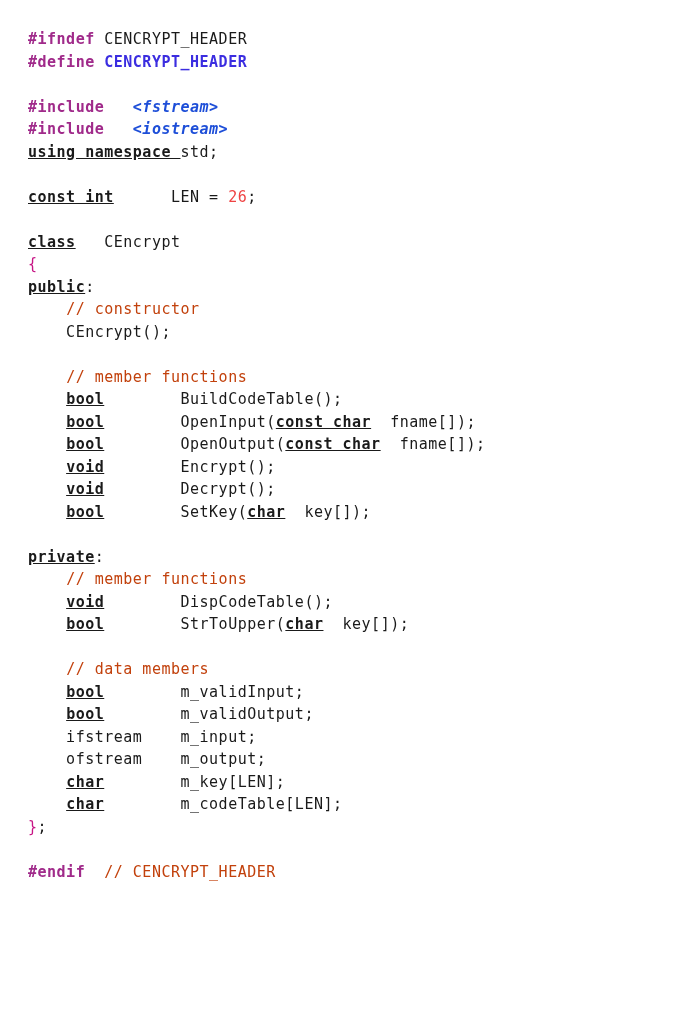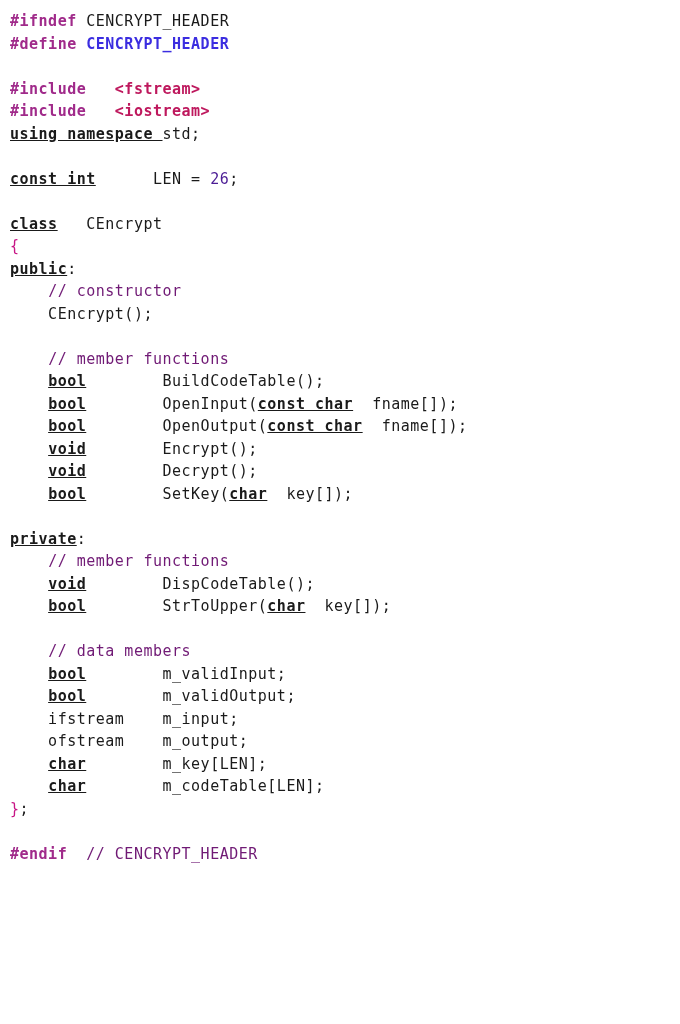--- a/index.html
+++ b/index.html
@@ -7,28 +7,28 @@
     padding: 10px;
     background: #ffffff;
     font-family: "SF Mono", "Monaco", "Consolas", "DejaVu Sans Mono", monospace;
     font-size: 15px;
     line-height: 1.5;
     letter-spacing: 0.5px;
     font-weight: 500;
     color: #1a1a1a;
   }
   pre {
-    margin: 0;
+    margin: 18px;
     white-space: pre;
   }
   .directive { color: #a02a8a; font-weight: bold; }
   .macro { color: #3b2de0; font-weight: bold; }
-  .include { color: #be185d; font-weight: bold; }
+  .include { color: #1d4ed8; font-weight: bold; font-style: italic; }
   .keyword { color: #1a1a1a; font-weight: bold; text-decoration: underline; }
-  .comment { color: #701a75; }
-  .number { color: #4c1d95; }
+  .comment { color: #c2410c; }
+  .number { color: #ef4444; }
   .brace { color: #c71585; }
   .normal { color: #1a1a1a; }
 </style>
 </head>
 <body>
 
 <pre id="code"><div><span class="directive">#ifndef </span><span class="normal">CENCRYPT_HEADER</span></div><div><span class="directive">#define </span><span class="macro">CENCRYPT_HEADER</span></div><div>&nbsp;</div><div><span class="directive">#include   </span><span class="include">&lt;fstream&gt;</span></div><div><span class="directive">#include   </span><span class="include">&lt;iostream&gt;</span></div><div><span class="keyword">using namespace </span><span class="normal">std;</span></div><div>&nbsp;</div><div><span class="keyword">const int</span><span class="normal">      LEN = </span><span class="number">26</span><span class="normal">;</span></div><div>&nbsp;</div><div><span class="keyword">class</span><span class="normal">   CEncrypt</span></div><div><span class="brace">{</span></div><div><span class="keyword">public</span><span class="normal">:</span></div><div><span class="normal">    </span><span class="comment">// constructor</span></div><div><span class="normal">    CEncrypt();</span></div><div>&nbsp;</div><div><span class="normal">    </span><span class="comment">// member functions</span></div><div><span class="normal">    </span><span class="keyword">bool</span><span class="normal">        BuildCodeTable();</span></div><div><span class="normal">    </span><span class="keyword">bool</span><span class="normal">        OpenInput(</span><span class="keyword">const char</span><span class="normal">  fname[]);</span></div><div><span class="normal">    </span><span class="keyword">bool</span><span class="normal">        OpenOutput(</span><span class="keyword">const char</span><span class="normal">  fname[]);</span></div><div><span class="normal">    </span><span class="keyword">void</span><span class="normal">        Encrypt();</span></div><div><span class="normal">    </span><span class="keyword">void</span><span class="normal">        Decrypt();</span></div><div><span class="normal">    </span><span class="keyword">bool</span><span class="normal">        SetKey(</span><span class="keyword">char</span><span class="normal">  key[]);</span></div><div>&nbsp;</div><div><span class="keyword">private</span><span class="normal">:</span></div><div><span class="normal">    </span><span class="comment">// member functions</span></div><div><span class="normal">    </span><span class="keyword">void</span><span class="normal">        DispCodeTable();</span></div><div><span class="normal">    </span><span class="keyword">bool</span><span class="normal">        StrToUpper(</span><span class="keyword">char</span><span class="normal">  key[]);</span></div><div>&nbsp;</div><div><span class="normal">    </span><span class="comment">// data members</span></div><div><span class="normal">    </span><span class="keyword">bool</span><span class="normal">        m_validInput;</span></div><div><span class="normal">    </span><span class="keyword">bool</span><span class="normal">        m_validOutput;</span></div><div><span class="normal">    ifstream    m_input;</span></div><div><span class="normal">    ofstream    m_output;</span></div><div><span class="normal">    </span><span class="keyword">char</span><span class="normal">        m_key[LEN];</span></div><div><span class="normal">    </span><span class="keyword">char</span><span class="normal">        m_codeTable[LEN];</span></div><div><span class="brace">}</span><span class="normal">;</span></div><div>&nbsp;</div><div><span class="directive">#endif</span><span class="normal">  </span><span class="comment">// CENCRYPT_HEADER</span></div></pre>
 
 </body></html>

